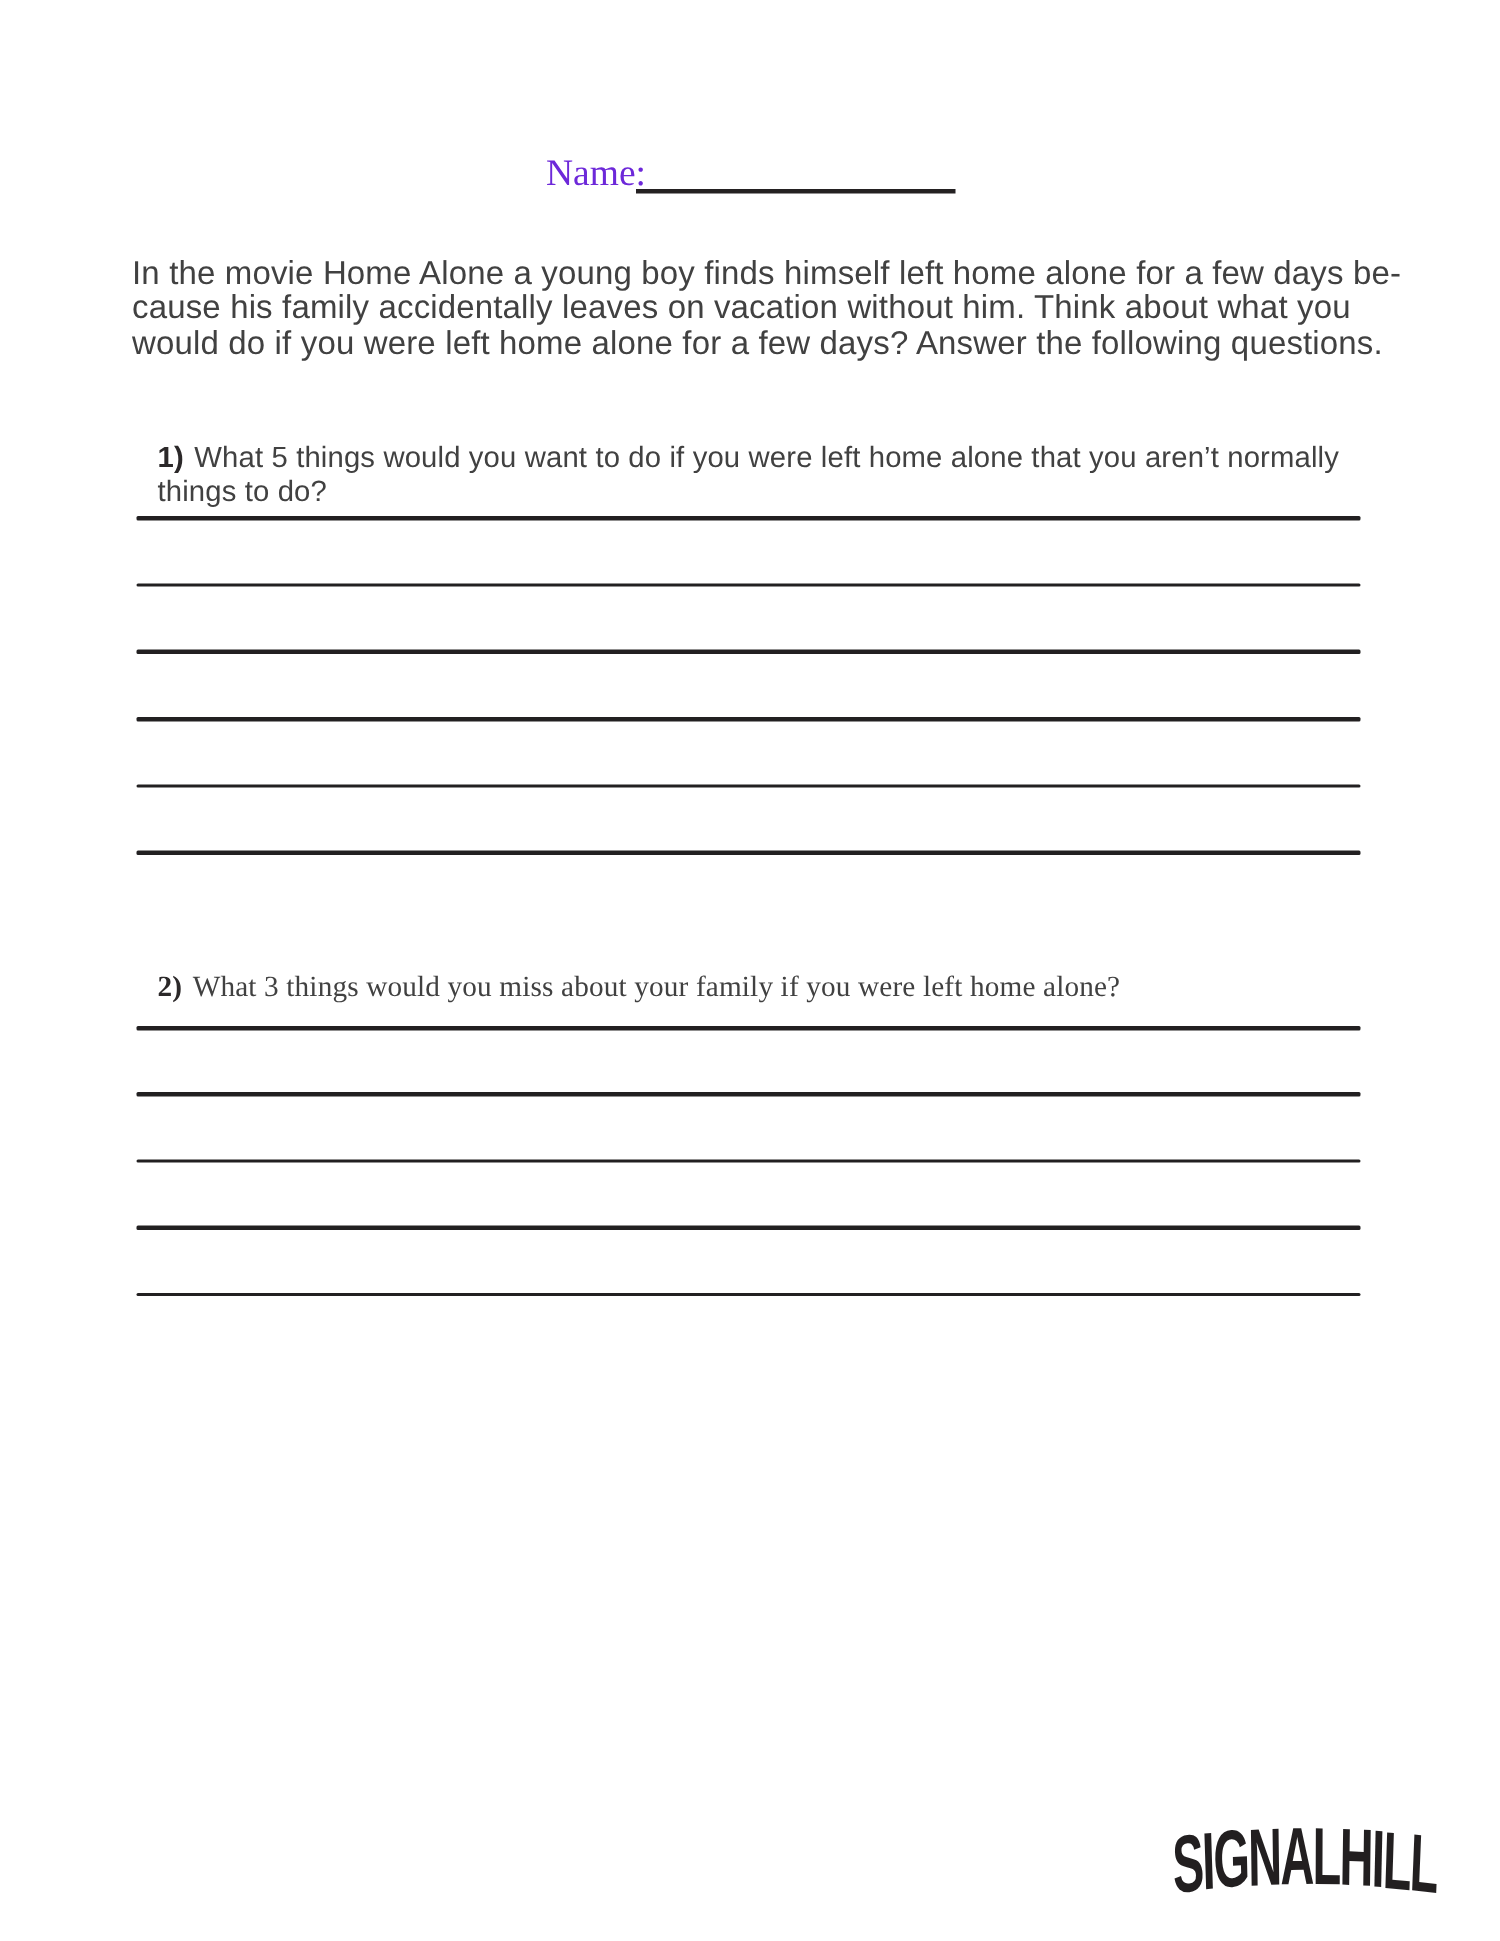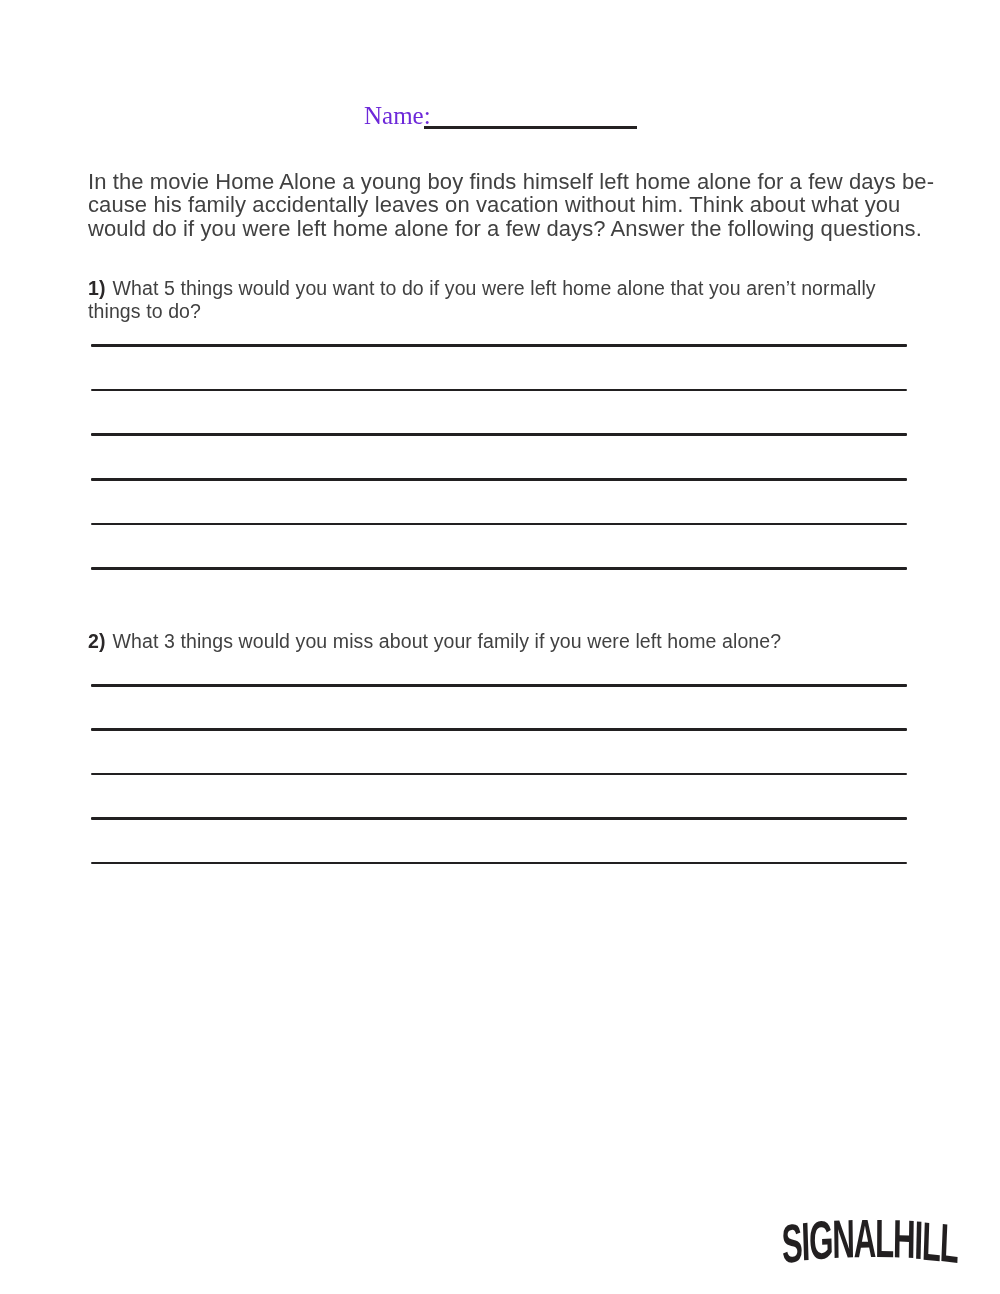--- a/index.html
+++ b/index.html
@@ -57,35 +57,35 @@
     margin: 0;
     font-size: 22px;
     line-height: 23.4px;
     letter-spacing: 0.1px;
     color: #414141;
   }
   .intro span { display: block; white-space: nowrap; }
 
   .q-text {
     position: absolute;
-    margin: 0;
+    margin: 17px;
     font-size: 19.5px;
     line-height: 23.4px;
     letter-spacing: 0.1px;
     color: #414141;
     white-space: nowrap;
   }
   .q-text .q-num {
     font-weight: 700;
     color: #2b2829;
     margin-right: 7px;
   }
   .q-text .q-line2 { display: block; white-space: nowrap; }
   .q1-text { left: 88px; top: 277px; }
-  .q2-text { left: 88px; top: 630px; }
+  .q2-text { left: 88px; top: 630px; font-family: Liberation Serif, serif; }
 
   
   .answer-lines {
     position: absolute;
     left: 91px;
     width: 816px;
   }
   .q1-lines { top: 344px; }
   .q2-lines { top: 684px; }
   .answer-line {

